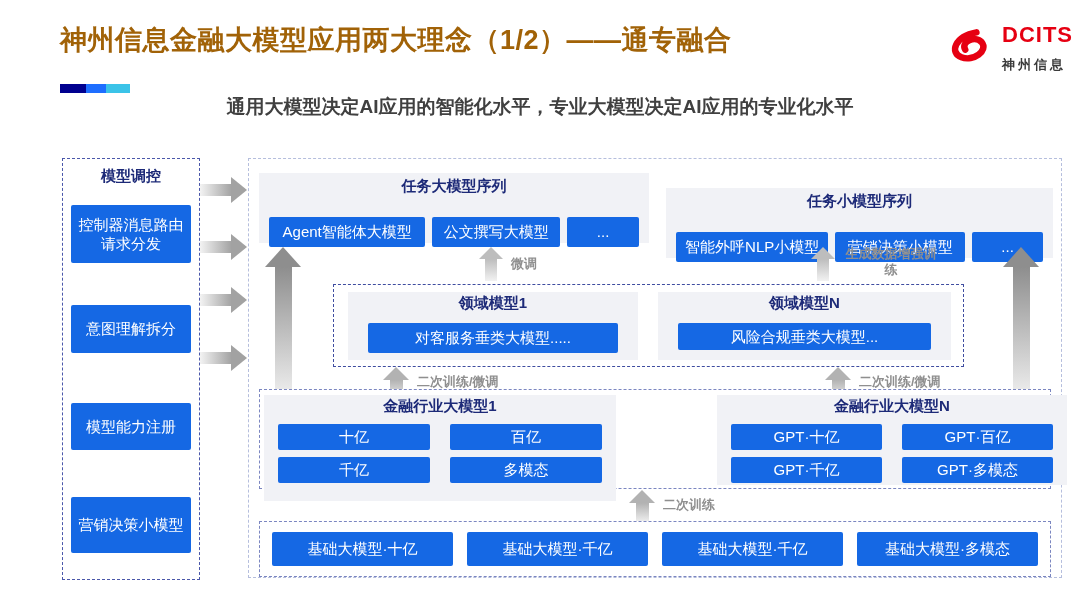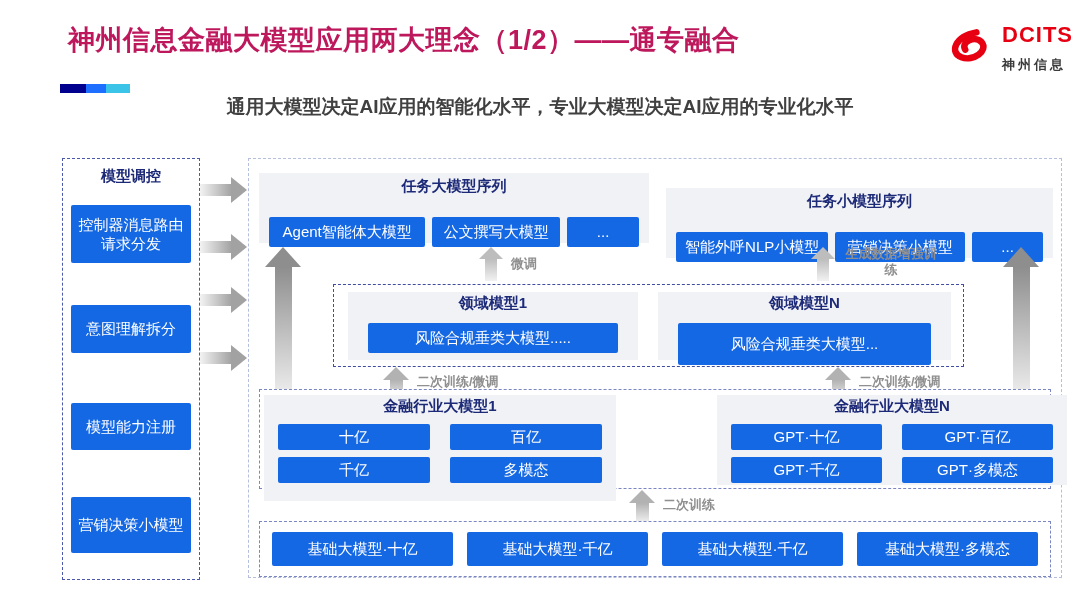--- a/index.html
+++ b/index.html
@@ -1,21 +1,21 @@
 <!DOCTYPE html>
 <html><head>
 <meta charset="utf-8">
 <style>
   html,body{margin:0;padding:0;background:#e9e9e9;}
   .stage{position:relative;width:1080px;height:608px;background:#ffffff;overflow:hidden;
          font-family:"Liberation Sans","DejaVu Sans",sans-serif;}
   .abs{position:absolute;}
 
   
-  .page-title{left:60px;top:22px;font-size:27px;font-weight:800;color:#be185d;letter-spacing:.5px;margin-left:8px;}
+  .page-title{left:60px;top:22px;font-size:27px;font-weight:800;color:#a16207;letter-spacing:.5px;}
   .accent-bar{left:60px;top:84px;height:9px;display:flex;}
   .accent-bar span{display:block;height:9px;}
   .subtitle{left:170px;top:94px;width:740px;text-align:center;font-size:19px;font-weight:800;color:#404040;}
 
   .logo{left:942px;top:16px;width:132px;height:62px;display:flex;align-items:center;}
   .logo-text{margin-left:4px;display:flex;flex-direction:column;line-height:1.05;}
   .logo-brand{font-size:22px;font-weight:800;color:#e60012;letter-spacing:1px;}
   .logo-cn{font-size:13px;font-weight:700;color:#3a3a3a;letter-spacing:3px;margin-top:12px;}
 
   
@@ -150,25 +150,25 @@
 
     <div class="abs arrow-u arrow-short" style="left:562px;top:88px;width:24px;">
         <div class="head"></div>
         <div class="shaft"></div>
       </div>
     <div class="abs glabel wrap" style="left:592px;top:87px;">生成数据增强训练</div>
 
     <div class="abs domain-box">
       <div class="abs panel" style="left:14px;top:7px;width:290px;height:68px;">
         <div class="abs panel-title" style="top:2px;">领域模型1</div>
-        <div class="abs btn" style="left:20px;right:20px;top:31px;height:30px;">风险合规垂类大模型.....</div>
+        <div class="abs btn" style="left:20px;right:20px;top:31px;height:30px;">对客服务垂类大模型.....</div>
       </div>
       <div class="abs panel" style="left:324px;top:7px;width:293px;height:68px;">
         <div class="abs panel-title" style="top:2px;">领域模型N</div>
-        <div class="abs btn" style="left:20px;right:20px;top:31px;height:42px;">风险合规垂类大模型...</div>
+        <div class="abs btn" style="left:20px;right:20px;top:31px;height:27px;">风险合规垂类大模型...</div>
       </div>
     </div>
 
     <div class="abs arrow-u arrow-mid" style="left:134px;top:208px;width:26px;">
         <div class="head"></div>
         <div class="shaft"></div>
       </div>
     <div class="abs glabel" style="left:168px;top:214px;">二次训练/微调</div>
     <div class="abs arrow-u arrow-mid" style="left:576px;top:208px;width:26px;">
         <div class="head"></div>

